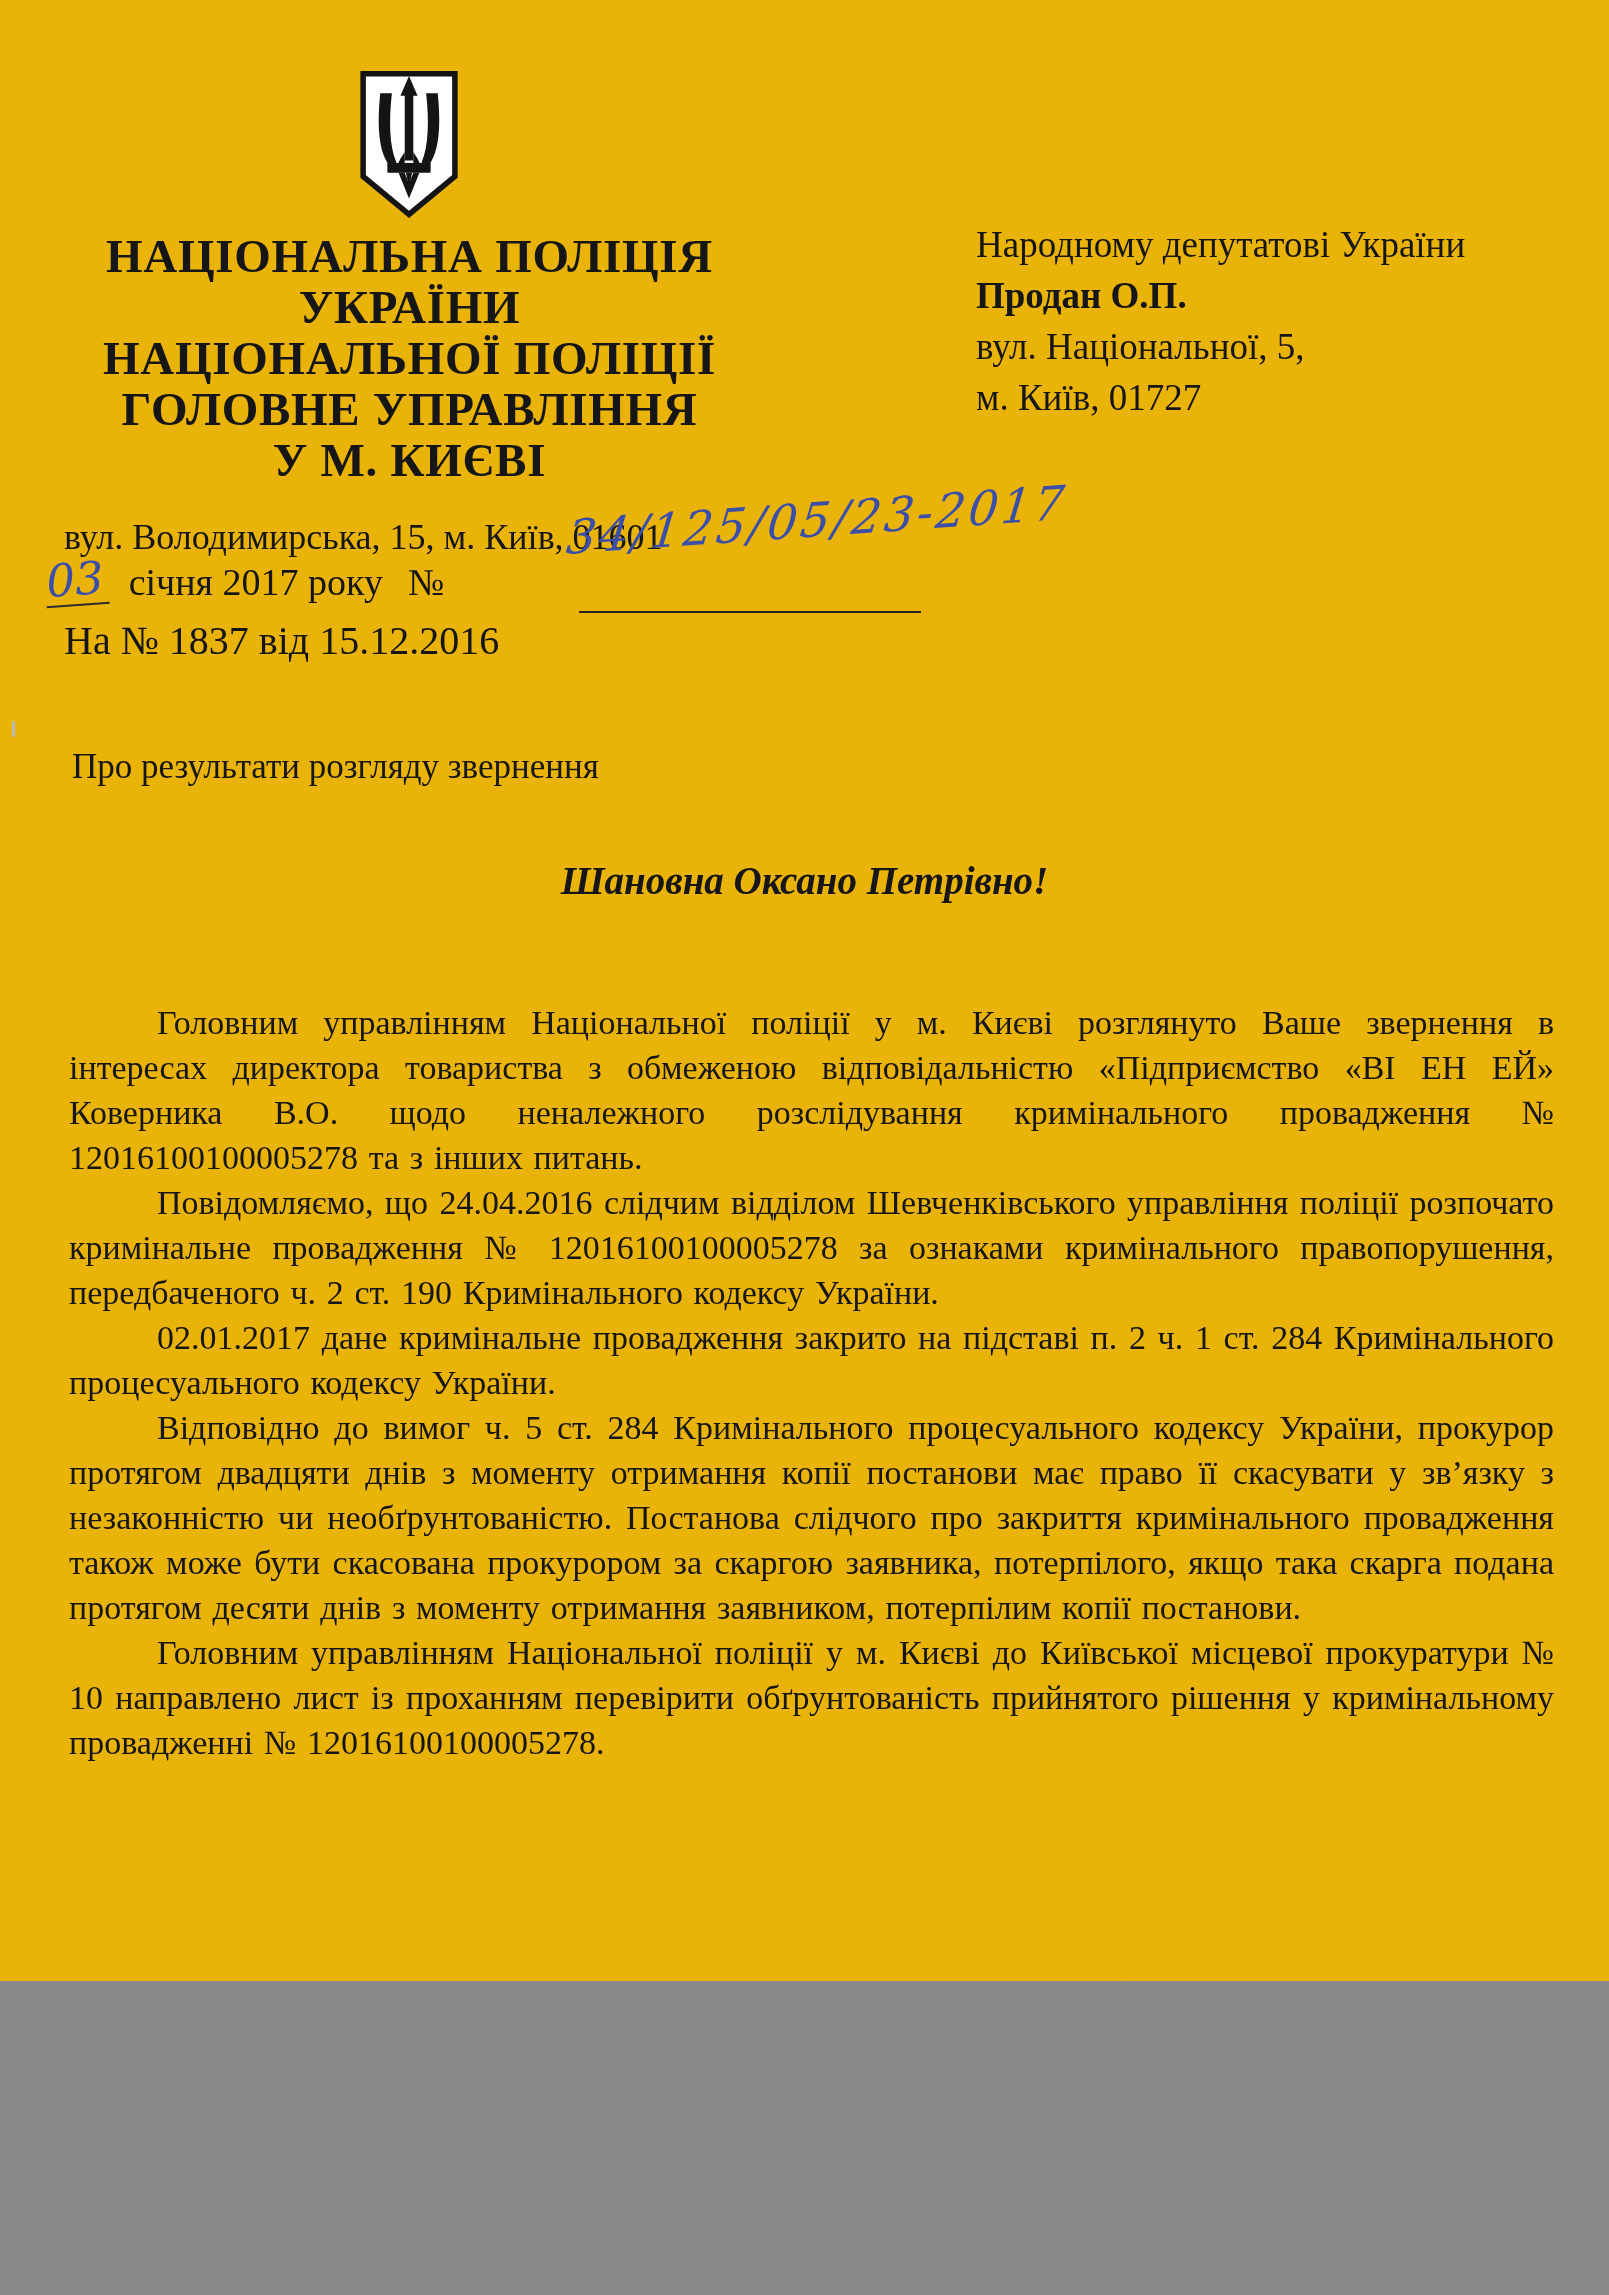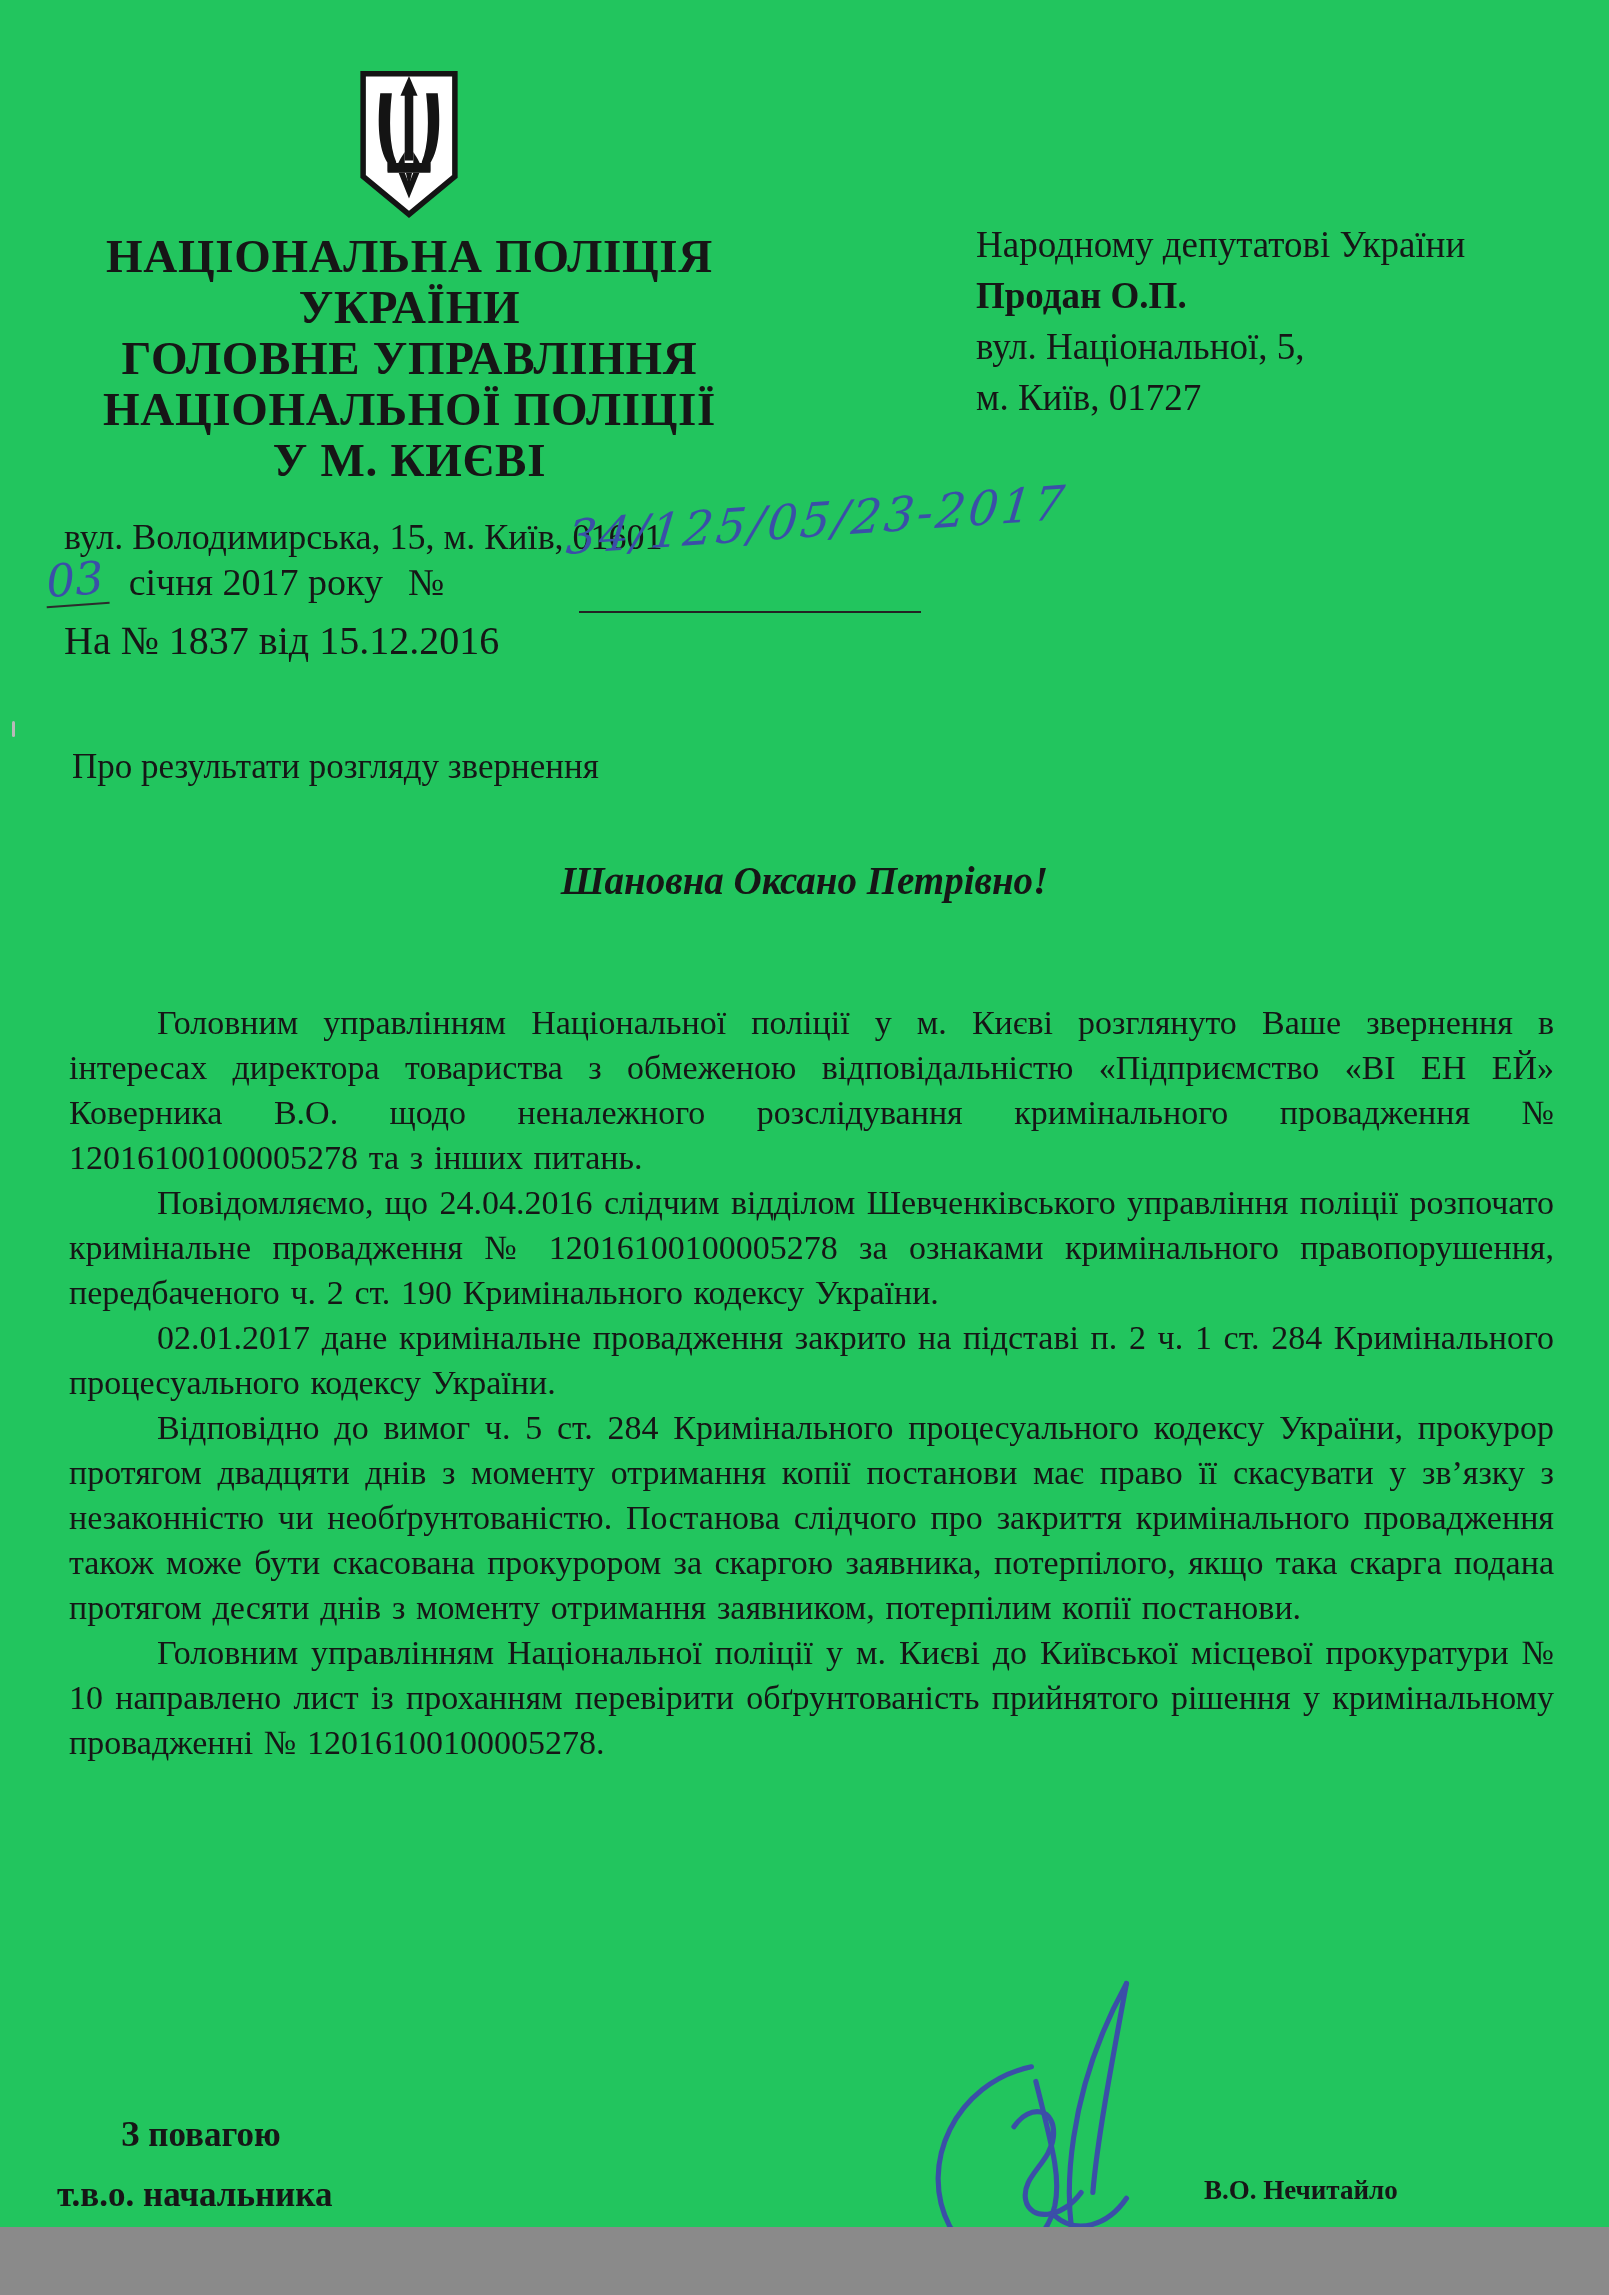--- a/index.html
+++ b/index.html
@@ -1,19 +1,19 @@
 <!DOCTYPE html>
 <html style="font-size:11.7px"><head>
 <meta charset="utf-8">
 <style>
   html,body{margin:0;padding:0;background:#8a8a8a;}
   .page{
     position:relative;
-    width:1609px;height:2227px;
-    background:#22c55e;
+    width:1609px;height:1981px;
+    background:#eab308;
     font-family:"Liberation Serif", serif;
     color:#161616;
     overflow:hidden;
   }
   
   .emblem{position:absolute;left:357px;top:66px;width:104px;height:156px;}
   .org-block{
     position:absolute;left:44px;top:231px;width:731px;
     text-align:center;font-weight:bold;font-size:47px;line-height:51px;
     letter-spacing:0.7px;white-space:nowrap;
@@ -74,22 +74,22 @@
         <path d="M92 138 C100 150 104 158 106 166 L92 166 Z"></path>
         <path d="M68 172 L85 214 L102 172 L92 172 L85 190 L78 172 Z"></path>
         <path d="M80 172 H90 L85 196 Z"></path>
       </g>
     </svg>
   </div>
 
   <div class="org-block">
     <div>НАЦІОНАЛЬНА ПОЛІЦІЯ</div>
     <div>УКРАЇНИ</div>
+    <div>НАЦІОНАЛЬНОЇ ПОЛІЦІЇ</div>
     <div>ГОЛОВНЕ УПРАВЛІННЯ</div>
-    <div>НАЦІОНАЛЬНОЇ ПОЛІЦІЇ</div>
     <div>У М. КИЄВІ</div>
   </div>
 
   <div class="addr-block">
     <div class="addr-line">вул. Володимирська, 15, м. Київ, 01601</div>
   </div>
 
   <div class="date-row">
     <span class="hand hand-day">03</span><span class="date-printed">січня 2017 року</span><span class="num-label">№</span>
   </div>

